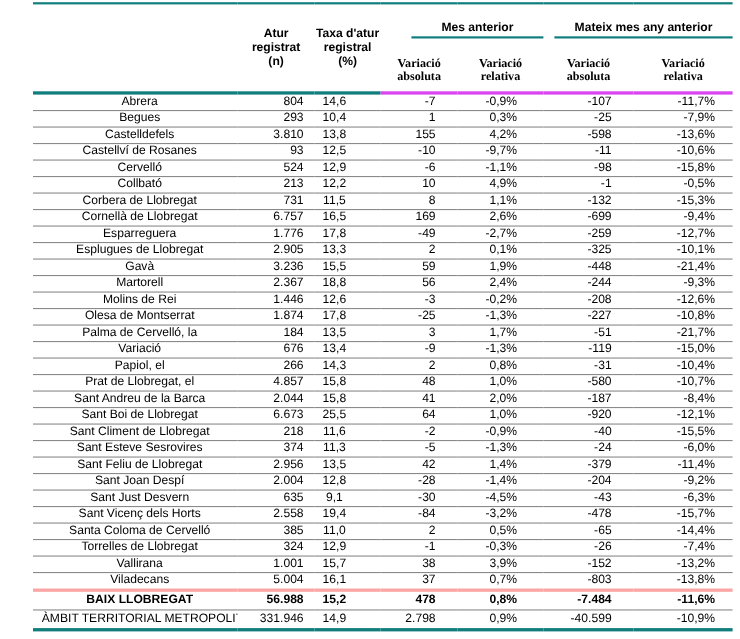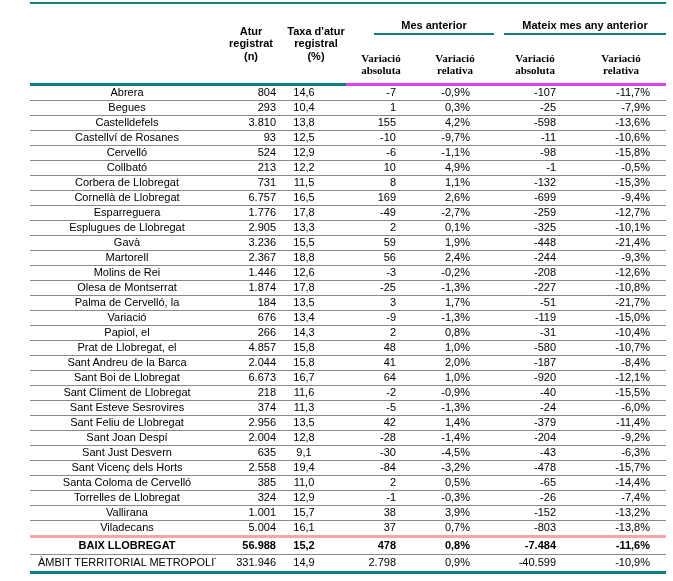--- a/index.html
+++ b/index.html
@@ -298,21 +298,21 @@
           <td>2.044</td>
           <td>15,8</td>
           <td>41</td>
           <td>2,0%</td>
           <td>-187</td>
           <td>-8,4%</td>
         </tr>
         <tr class="body-row">
           <td>Sant Boi de Llobregat</td>
           <td>6.673</td>
-          <td>16,7</td>
+          <td>25,5</td>
           <td>64</td>
           <td>1,0%</td>
           <td>-920</td>
           <td>-12,1%</td>
         </tr>
         <tr class="body-row">
           <td>Sant Climent de Llobregat</td>
           <td>218</td>
           <td>11,6</td>
           <td>-2</td>

